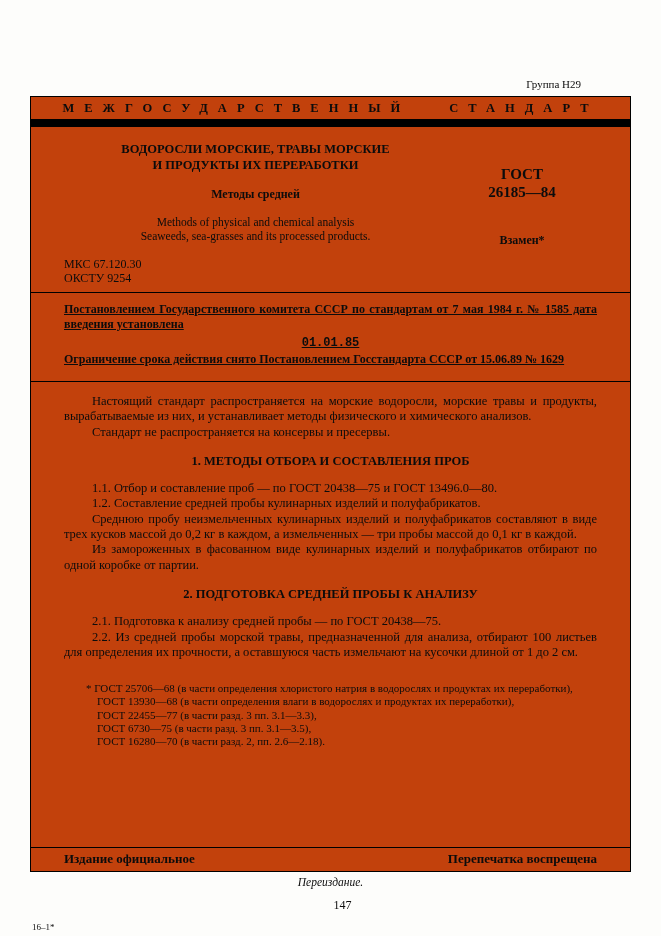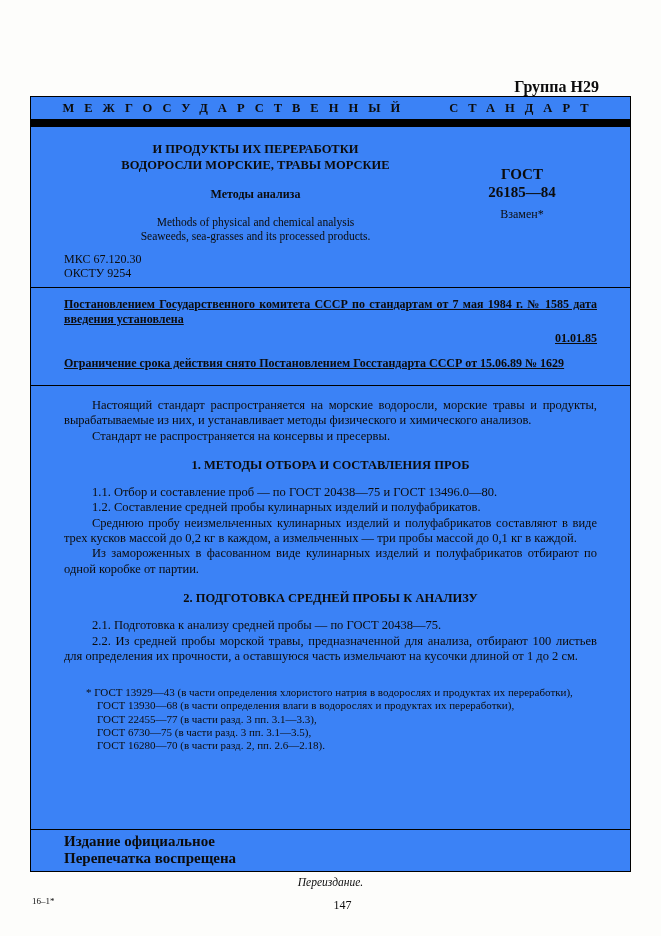--- a/index.html
+++ b/index.html
@@ -6,83 +6,83 @@
   html, body { margin: 0; padding: 0; }
   body {
     width: 661px; height: 936px;
     background: #fdfdfb;
     position: relative;
     font-family: "Liberation Serif", "DejaVu Serif", serif;
     color: #0c0c0c;
     overflow: hidden;
   }
   .group {
-    position: absolute; top: 78px; right: 62px;
-    font-weight: bold; font-size: 16px;
+    position: absolute; top: 78px; right: 80px;
+    font-weight: normal; font-size: 11px;
   }
   .frame {
     position: absolute; left: 30px; top: 96px;
     width: 601px; height: 776px;
     border: 1px solid #000;
     display: flex; flex-direction: column;
-    background: #3b82f6;
+    background: #c2410c;
   }
   .spaced {
     text-align: center; font-weight: bold; font-size: 12.5px;
     letter-spacing: 10px; word-spacing: 26px;
     padding: 4px 0 3px; white-space: nowrap; overflow: hidden;
   }
   .bar { height: 8px; background: #000; }
   .title-section { display: flex; padding: 14px 33px 0 33px; }
   .title-left { flex: 1; text-align: center; }
   .t1 { font-weight: bold; font-size: 12.5px; line-height: 16px; }
   .subtitle { font-weight: bold; font-size: 12px; margin-top: 14px; }
   .english { font-size: 11.5px; margin-top: 13px; line-height: 14px; }
   .title-right { width: 150px; text-align: center; padding-top: 24px; }
   .gost { font-weight: bold; font-size: 15px; line-height: 18px; }
-  .vzamen { font-weight: normal; font-size: 12px; margin-top: 6px; }
+  .vzamen { font-weight: bold; font-size: 12px; margin-top: 32px; }
   .mks { padding: 0 33px; font-size: 12px; line-height: 13.5px; margin-top: 10px; }
   .rule { border-top: 1px solid #000; margin-top: 7px; }
   .decree { padding: 9px 33px 7px; font-size: 12px; font-weight: bold; line-height: 15px; }
   .decree p { margin: 0; text-align: justify; text-decoration: underline; }
-  .decree-date { text-align: right; text-decoration: underline; margin: 4px 0 10px; }
+  .decree-date { text-align: center; text-decoration: underline; margin: 4px 0 1px; font-family: Liberation Mono, monospace; }
   .main { padding: 12px 33px 0; font-size: 12.5px; line-height: 15.3px; }
   .main p { margin: 0; text-indent: 28px; text-align: justify; }
   .sec-heading { text-align: center; font-weight: bold; font-size: 12.5px; margin: 14px 0 12px; text-indent: 0; }
   .footnote { margin-top: 22px; font-size: 11px; line-height: 13.2px; padding-left: 22px; }
   .fn-rest { padding-left: 11px; }
   .footer-spacer { flex: 1; }
   .edition-row {
     display: flex; justify-content: space-between;
-    padding: 3px 33px 4px; font-size: 15px; font-weight: bold; flex-direction: column;
+    padding: 3px 33px 4px; font-size: 13px; font-weight: bold;
   }
   .reissue {
     position: absolute; top: 876px; left: 0; width: 100%;
     text-align: center; font-style: italic; font-size: 11.5px;
   }
-  .sig { position: absolute; top: 896px; left: 32px; font-size: 9px; }
+  .sig { position: absolute; top: 922px; left: 32px; font-size: 9px; }
   .pagenum { position: absolute; top: 898px; left: 12px; width: 100%; text-align: center; font-size: 12px; }
 </style>
 </head>
 <body>
 
 <div class="group">Группа Н29</div>
 
 <div class="frame">
 
   <div class="spaced">МЕЖГОСУДАРСТВЕННЫЙ СТАНДАРТ</div>
   <div class="bar"></div>
 
   <div class="title-section">
     <div class="title-left">
       <div class="t1">
+        <div>ВОДОРОСЛИ МОРСКИЕ, ТРАВЫ МОРСКИЕ</div>
         <div>И ПРОДУКТЫ ИХ ПЕРЕРАБОТКИ</div>
-        <div>ВОДОРОСЛИ МОРСКИЕ, ТРАВЫ МОРСКИЕ</div>
       </div>
-      <div class="subtitle">Методы анализа</div>
+      <div class="subtitle">Методы средней</div>
       <div class="english">
         <div>Methods of physical and chemical analysis</div>
         <div>Seaweeds, sea-grasses and its processed products.</div>
       </div>
     </div>
     <div class="title-right">
       <div class="gost">
         <div>ГОСТ</div>
         <div>26185—84</div>
       </div>
@@ -113,21 +113,21 @@
     <p>1.1. Отбор и составление проб — по ГОСТ 20438—75 и ГОСТ 13496.0—80.</p>
     <p>1.2. Составление средней пробы кулинарных изделий и полуфабрикатов.</p>
     <p>Среднюю пробу неизмельченных кулинарных изделий и полуфабрикатов составляют в виде трех кусков массой до 0,2 кг в каждом, а измельченных — три пробы массой до 0,1 кг в каждой.</p>
     <p>Из замороженных в фасованном виде кулинарных изделий и полуфабрикатов отбирают по одной коробке от партии.</p>
 
     <div class="sec-heading">2. ПОДГОТОВКА СРЕДНЕЙ ПРОБЫ К АНАЛИЗУ</div>
     <p>2.1. Подготовка к анализу средней пробы — по ГОСТ 20438—75.</p>
     <p>2.2. Из средней пробы морской травы, предназначенной для анализа, отбирают 100 листьев для определения их прочности, а оставшуюся часть измельчают на кусочки длиной от 1 до 2 см.</p>
 
     <div class="footnote">
-      <div class="fn-first">* ГОСТ 13929—43 (в части определения хлористого натрия в водорослях и продуктах их переработки),</div>
+      <div class="fn-first">* ГОСТ 25706—68 (в части определения хлористого натрия в водорослях и продуктах их переработки),</div>
       <div class="fn-rest">ГОСТ 13930—68 (в части определения влаги в водорослях и продуктах их переработки),</div>
       <div class="fn-rest">ГОСТ 22455—77 (в части разд. 3 пп. 3.1—3.3),</div>
       <div class="fn-rest">ГОСТ 6730—75 (в части разд. 3 пп. 3.1—3.5),</div>
       <div class="fn-rest">ГОСТ 16280—70 (в части разд. 2, пп. 2.6—2.18).</div>
     </div>
   </div>
 
   <div class="footer-spacer"></div>
 
   <div class="rule"></div>

